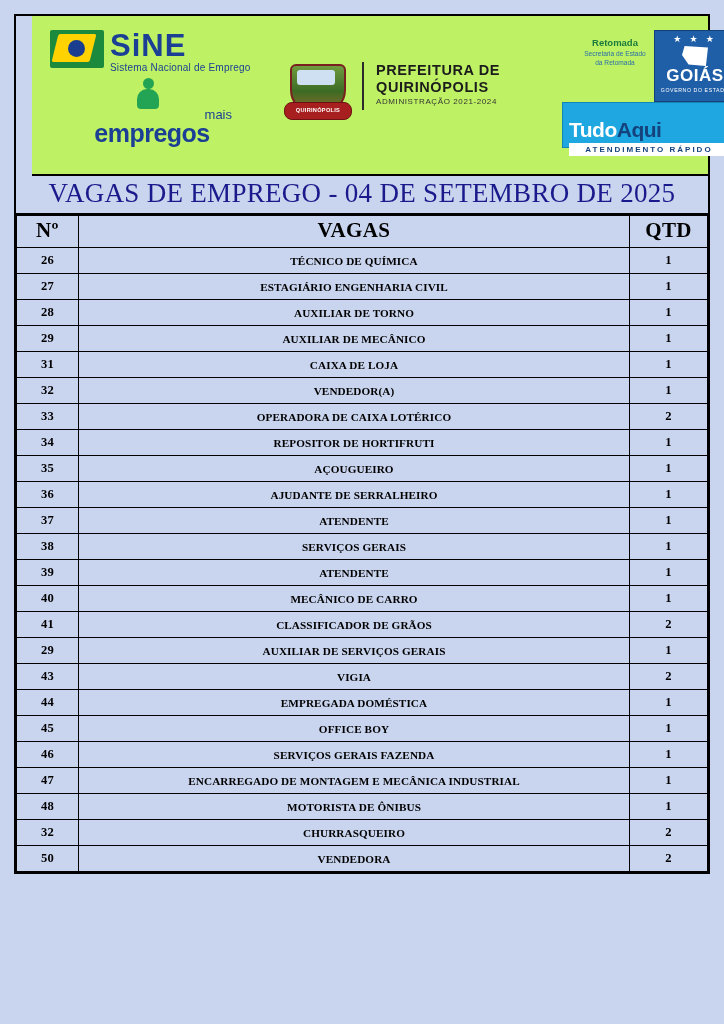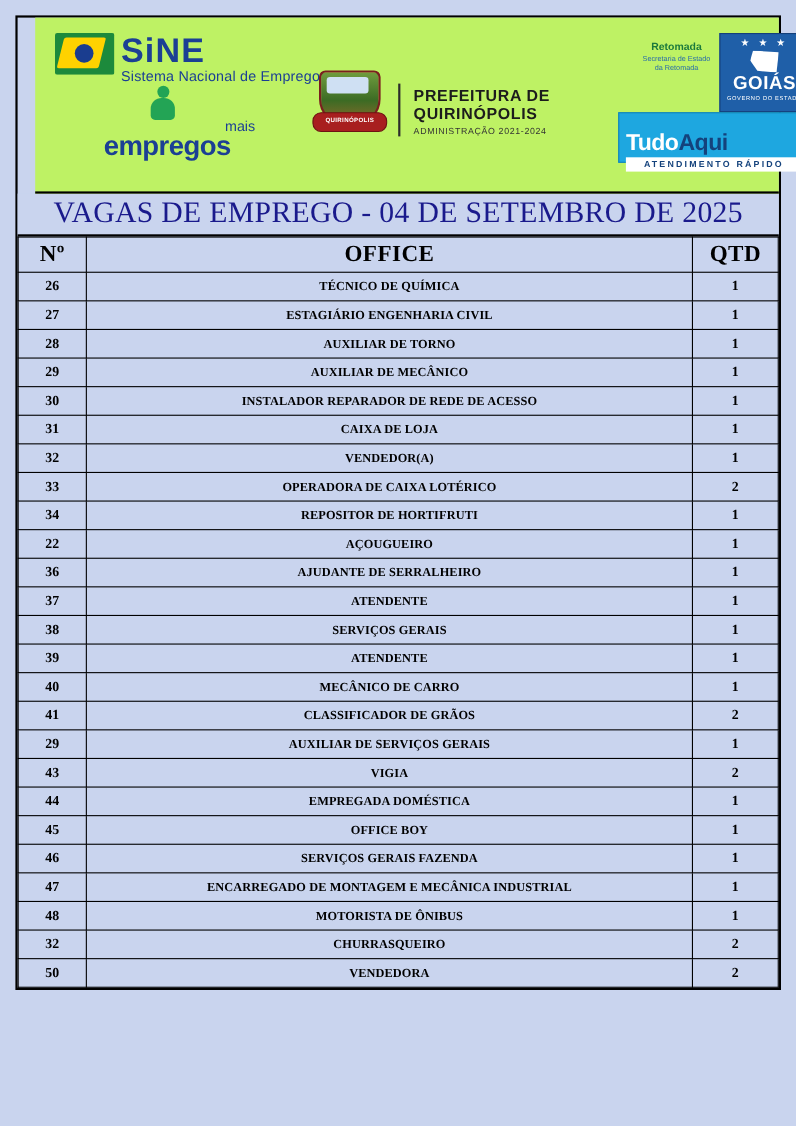--- a/index.html
+++ b/index.html
@@ -80,21 +80,21 @@
   }
   .sine-word {
     font-family: "Liberation Sans", sans-serif;
     font-weight: bold;
     font-size: 31px;
     letter-spacing: 1px;
     color: #1b3f94;
   }
   .sine-sub {
     font-family: "Liberation Sans", sans-serif;
-    font-size: 13px;
+    font-size: 10px;
     color: #1b3f94;
     letter-spacing: 0.2px;
     margin-top: 2px;
   }
 
   
   .mais-block {
     position: absolute;
     left: 40px;
     top: 76px;
@@ -139,21 +139,21 @@
     line-height: 1;
     letter-spacing: -0.5px;
   }
 
   
   .pref-block {
     position: absolute;
     left: 252px;
     top: 46px;
     display: flex;
-    align-items: flex-end;
+    align-items: flex-start;
   }
   .pref-brasao {
     width: 66px;
     height: 62px;
     position: relative;
   }
   .pref-brasao .shield {
     position: absolute;
     left: 6px; top: 2px;
     width: 52px; height: 46px;
@@ -430,21 +430,21 @@
 
     <table class="vagas">
       <colgroup>
         <col class="c-num">
           <col class="c-vaga">
           <col class="c-qtd">
       </colgroup>
       <thead>
         <tr>
           <th>Nº</th>
-          <th>OFFICE</th>
+          <th>VAGAS</th>
           <th>QTD</th>
         </tr>
       </thead>
       <tbody id="table-body">
           <tr>
             <td class="num">26</td>
             <td class="vaga">TÉCNICO DE QUÍMICA</td>
             <td class="qtd">1</td>
           </tr>
           <tr>
@@ -456,46 +456,41 @@
             <td class="num">28</td>
             <td class="vaga">AUXILIAR DE TORNO</td>
             <td class="qtd">1</td>
           </tr>
           <tr>
             <td class="num">29</td>
             <td class="vaga">AUXILIAR DE MECÂNICO</td>
             <td class="qtd">1</td>
           </tr>
           <tr>
-            <td class="num">30</td>
-            <td class="vaga">INSTALADOR REPARADOR DE REDE DE ACESSO</td>
-            <td class="qtd">1</td>
-          </tr>
-          <tr>
             <td class="num">31</td>
             <td class="vaga">CAIXA DE LOJA</td>
             <td class="qtd">1</td>
           </tr>
           <tr>
             <td class="num">32</td>
             <td class="vaga">VENDEDOR(A)</td>
             <td class="qtd">1</td>
           </tr>
           <tr>
             <td class="num">33</td>
             <td class="vaga">OPERADORA DE CAIXA LOTÉRICO</td>
             <td class="qtd">2</td>
           </tr>
           <tr>
             <td class="num">34</td>
             <td class="vaga">REPOSITOR DE HORTIFRUTI</td>
             <td class="qtd">1</td>
           </tr>
           <tr>
-            <td class="num">22</td>
+            <td class="num">35</td>
             <td class="vaga">AÇOUGUEIRO</td>
             <td class="qtd">1</td>
           </tr>
           <tr>
             <td class="num">36</td>
             <td class="vaga">AJUDANTE DE SERRALHEIRO</td>
             <td class="qtd">1</td>
           </tr>
           <tr>
             <td class="num">37</td>

